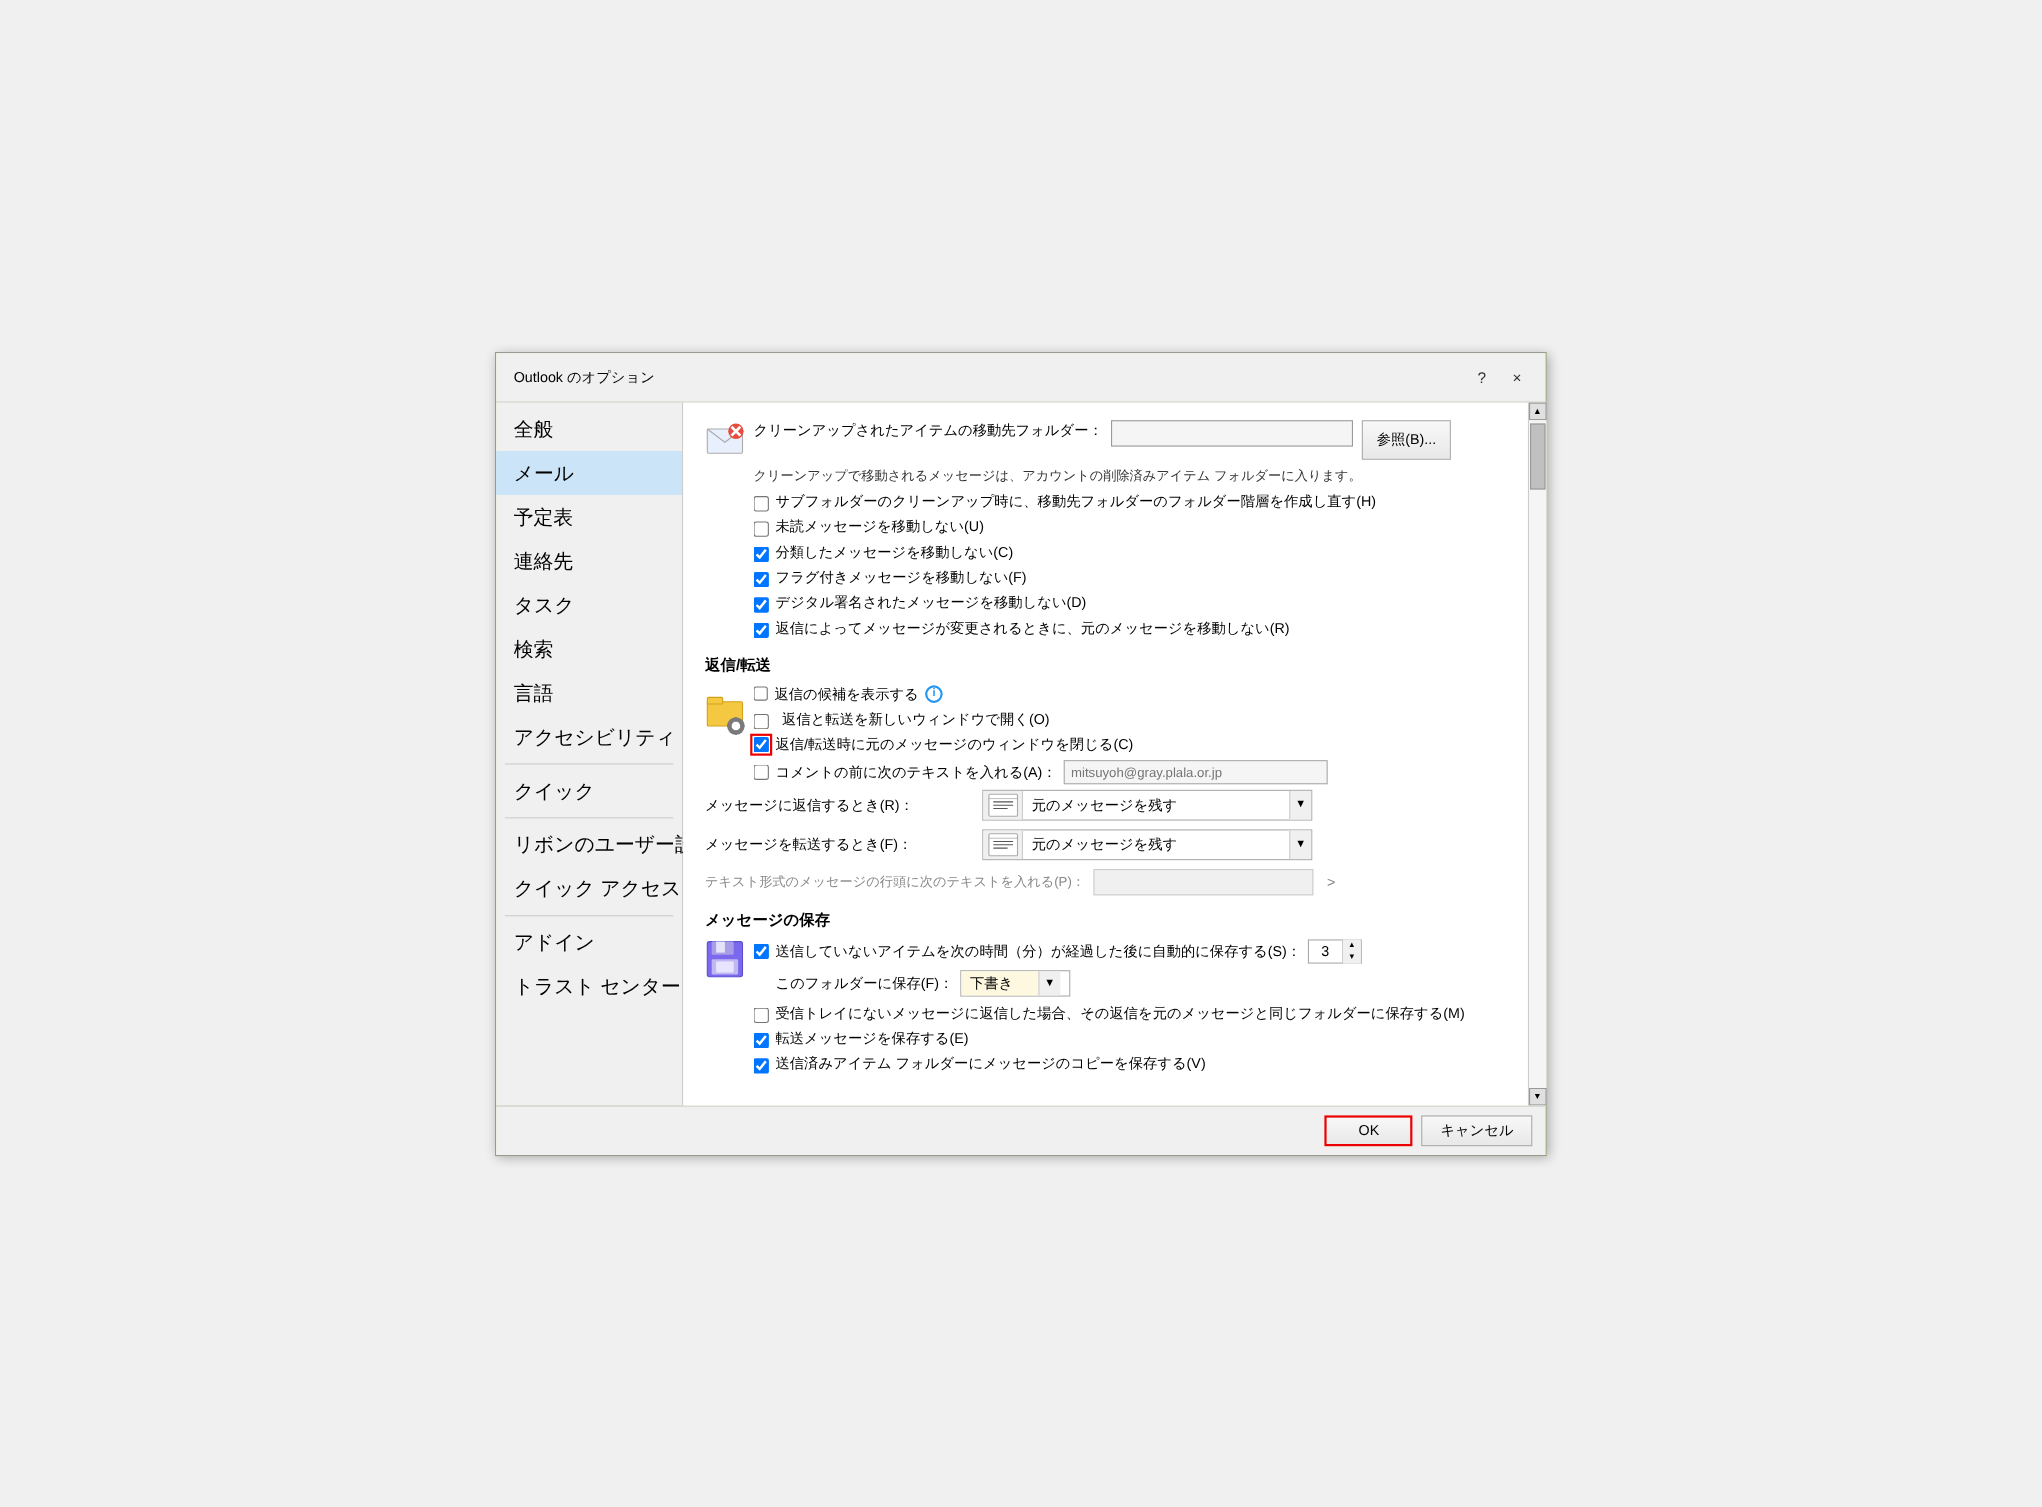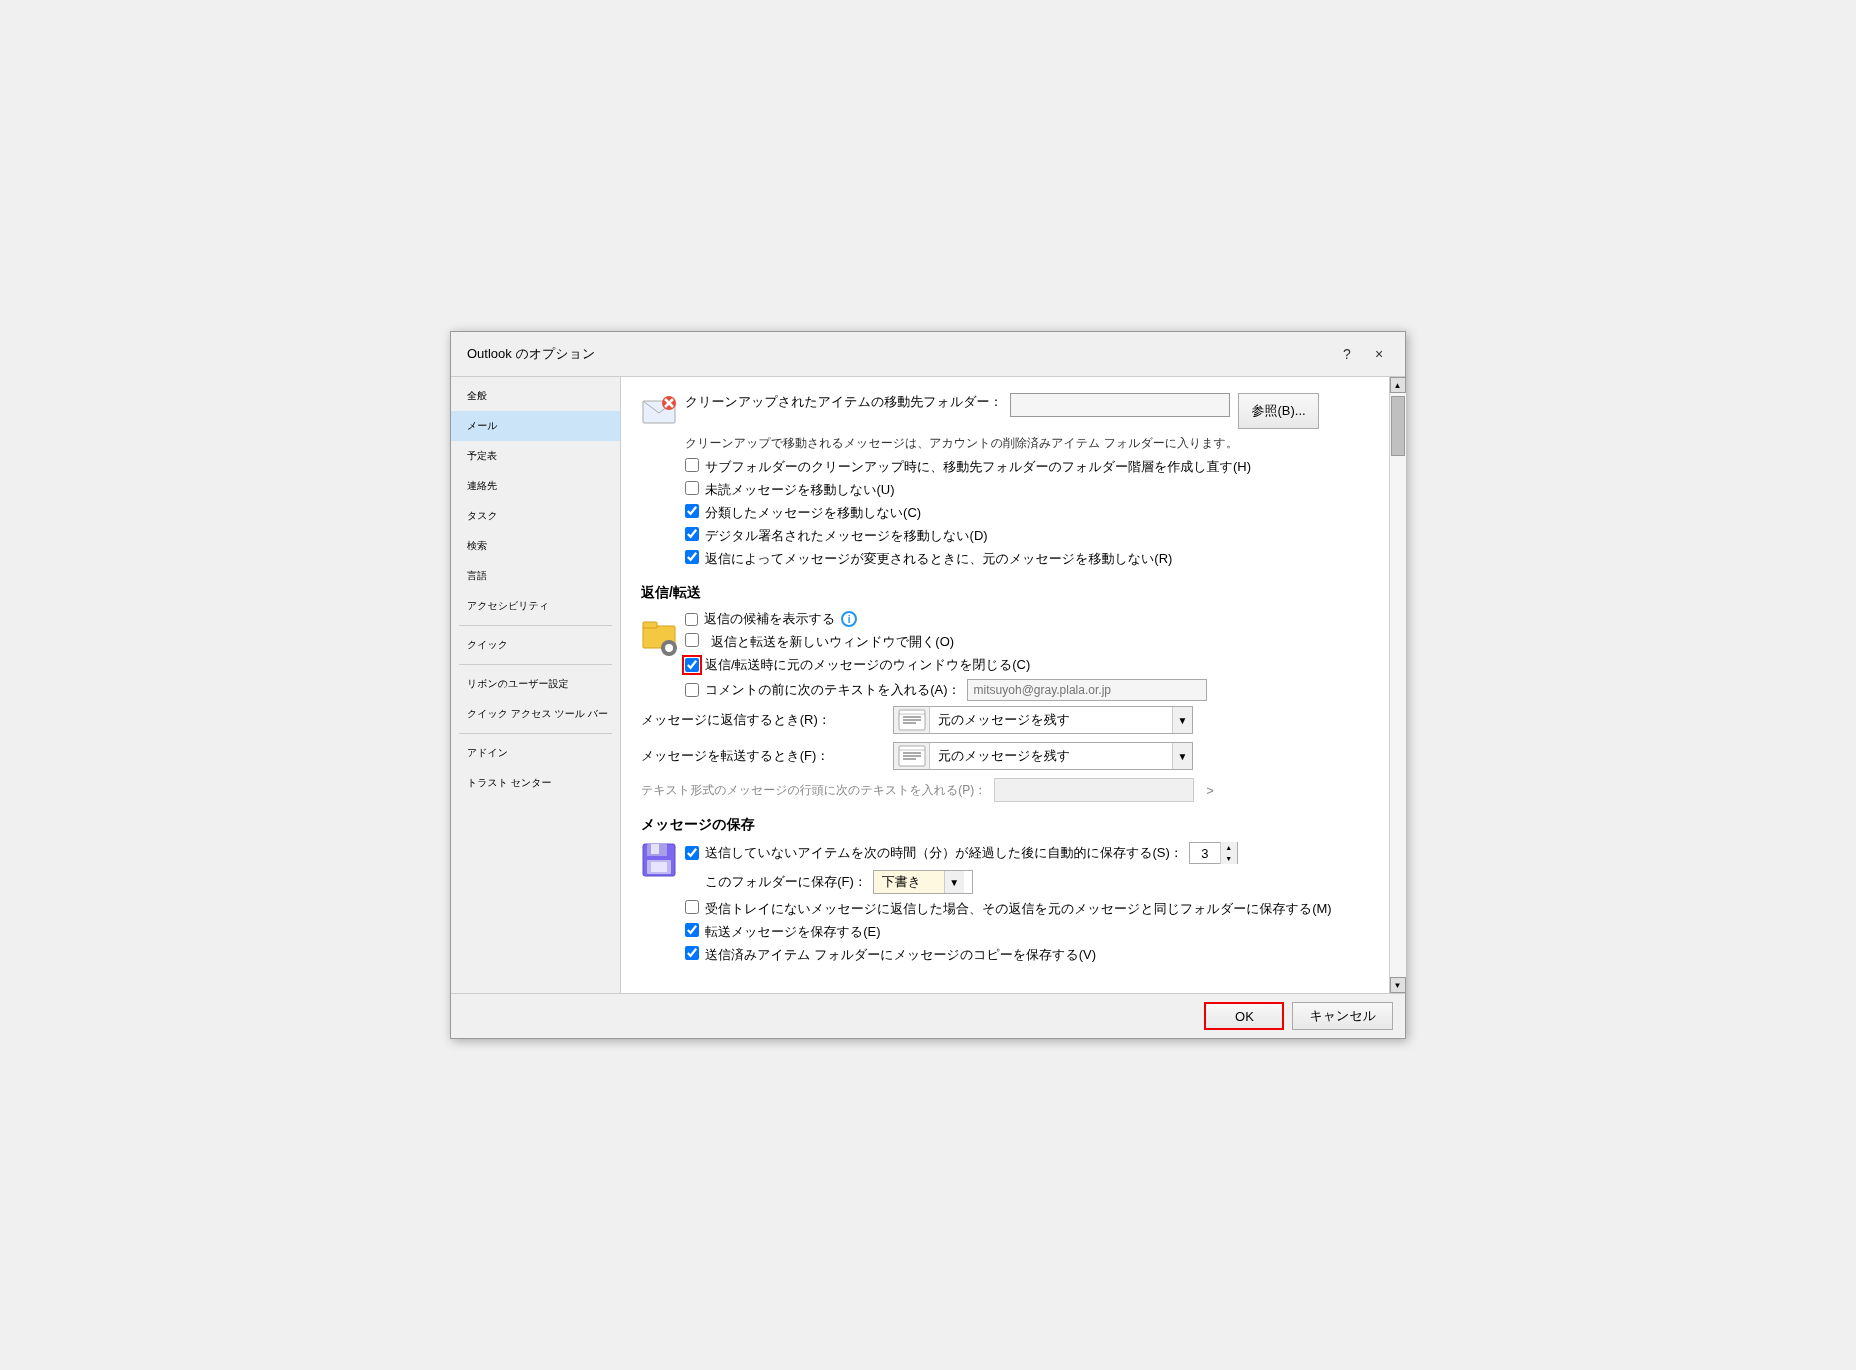--- a/index.html
+++ b/index.html
@@ -56,21 +56,21 @@
     .sidebar {
       width: 170px;
       background: #f0f0f0;
       border-right: 1px solid #ccc;
       padding: 4px 0;
     }
     .sidebar-item {
       padding: 8px 16px;
       cursor: pointer;
       color: #000;
-      font-size: 10px;
+      font-size: 18px;
       white-space: nowrap;
     }
     .sidebar-item.active {
       background: #cce4f7;
       color: #000;
     }
     .sidebar-divider {
       height: 1px;
       background: #ccc;
       margin: 4px 8px;
@@ -155,21 +155,21 @@
       white-space: nowrap;
     }
     .info-text {
       font-size: 12px;
       color: #333;
       margin-left: 44px;
       margin-bottom: 6px;
     }
     .checkbox-row {
       display: flex;
-      align-items: flex-start;
+      align-items: flex-end;
       gap: 6px;
       margin-left: 44px;
       margin-bottom: 5px;
     }
     .checkbox-row input[type="checkbox"] {
       width: 14px;
       height: 14px;
       cursor: pointer;
       flex-shrink: 0;
     }
@@ -514,20 +514,24 @@
         </div>
         <div class="checkbox-row">
           <input type="checkbox" id="cb-unread" style="">
           <label for="cb-unread">未読メッセージを移動しない(U)</label>
         </div>
         <div class="checkbox-row">
           <input type="checkbox" id="cb-categorized" checked="" style="">
           <label for="cb-categorized">分類したメッセージを移動しない(C)</label>
         </div>
         <div class="checkbox-row">
+          <input type="checkbox" id="cb-flagged" checked="" style="">
+          <label for="cb-flagged">フラグ付きメッセージを移動しない(F)</label>
+        </div>
+        <div class="checkbox-row">
           <input type="checkbox" id="cb-signed" checked="" style="">
           <label for="cb-signed">デジタル署名されたメッセージを移動しない(D)</label>
         </div>
         <div class="checkbox-row">
           <input type="checkbox" id="cb-replied" checked="" style="">
           <label for="cb-replied">返信によってメッセージが変更されるときに、元のメッセージを移動しない(R)</label>
         </div>
       </div>
 
       <div class="section-header">返信/転送</div>

